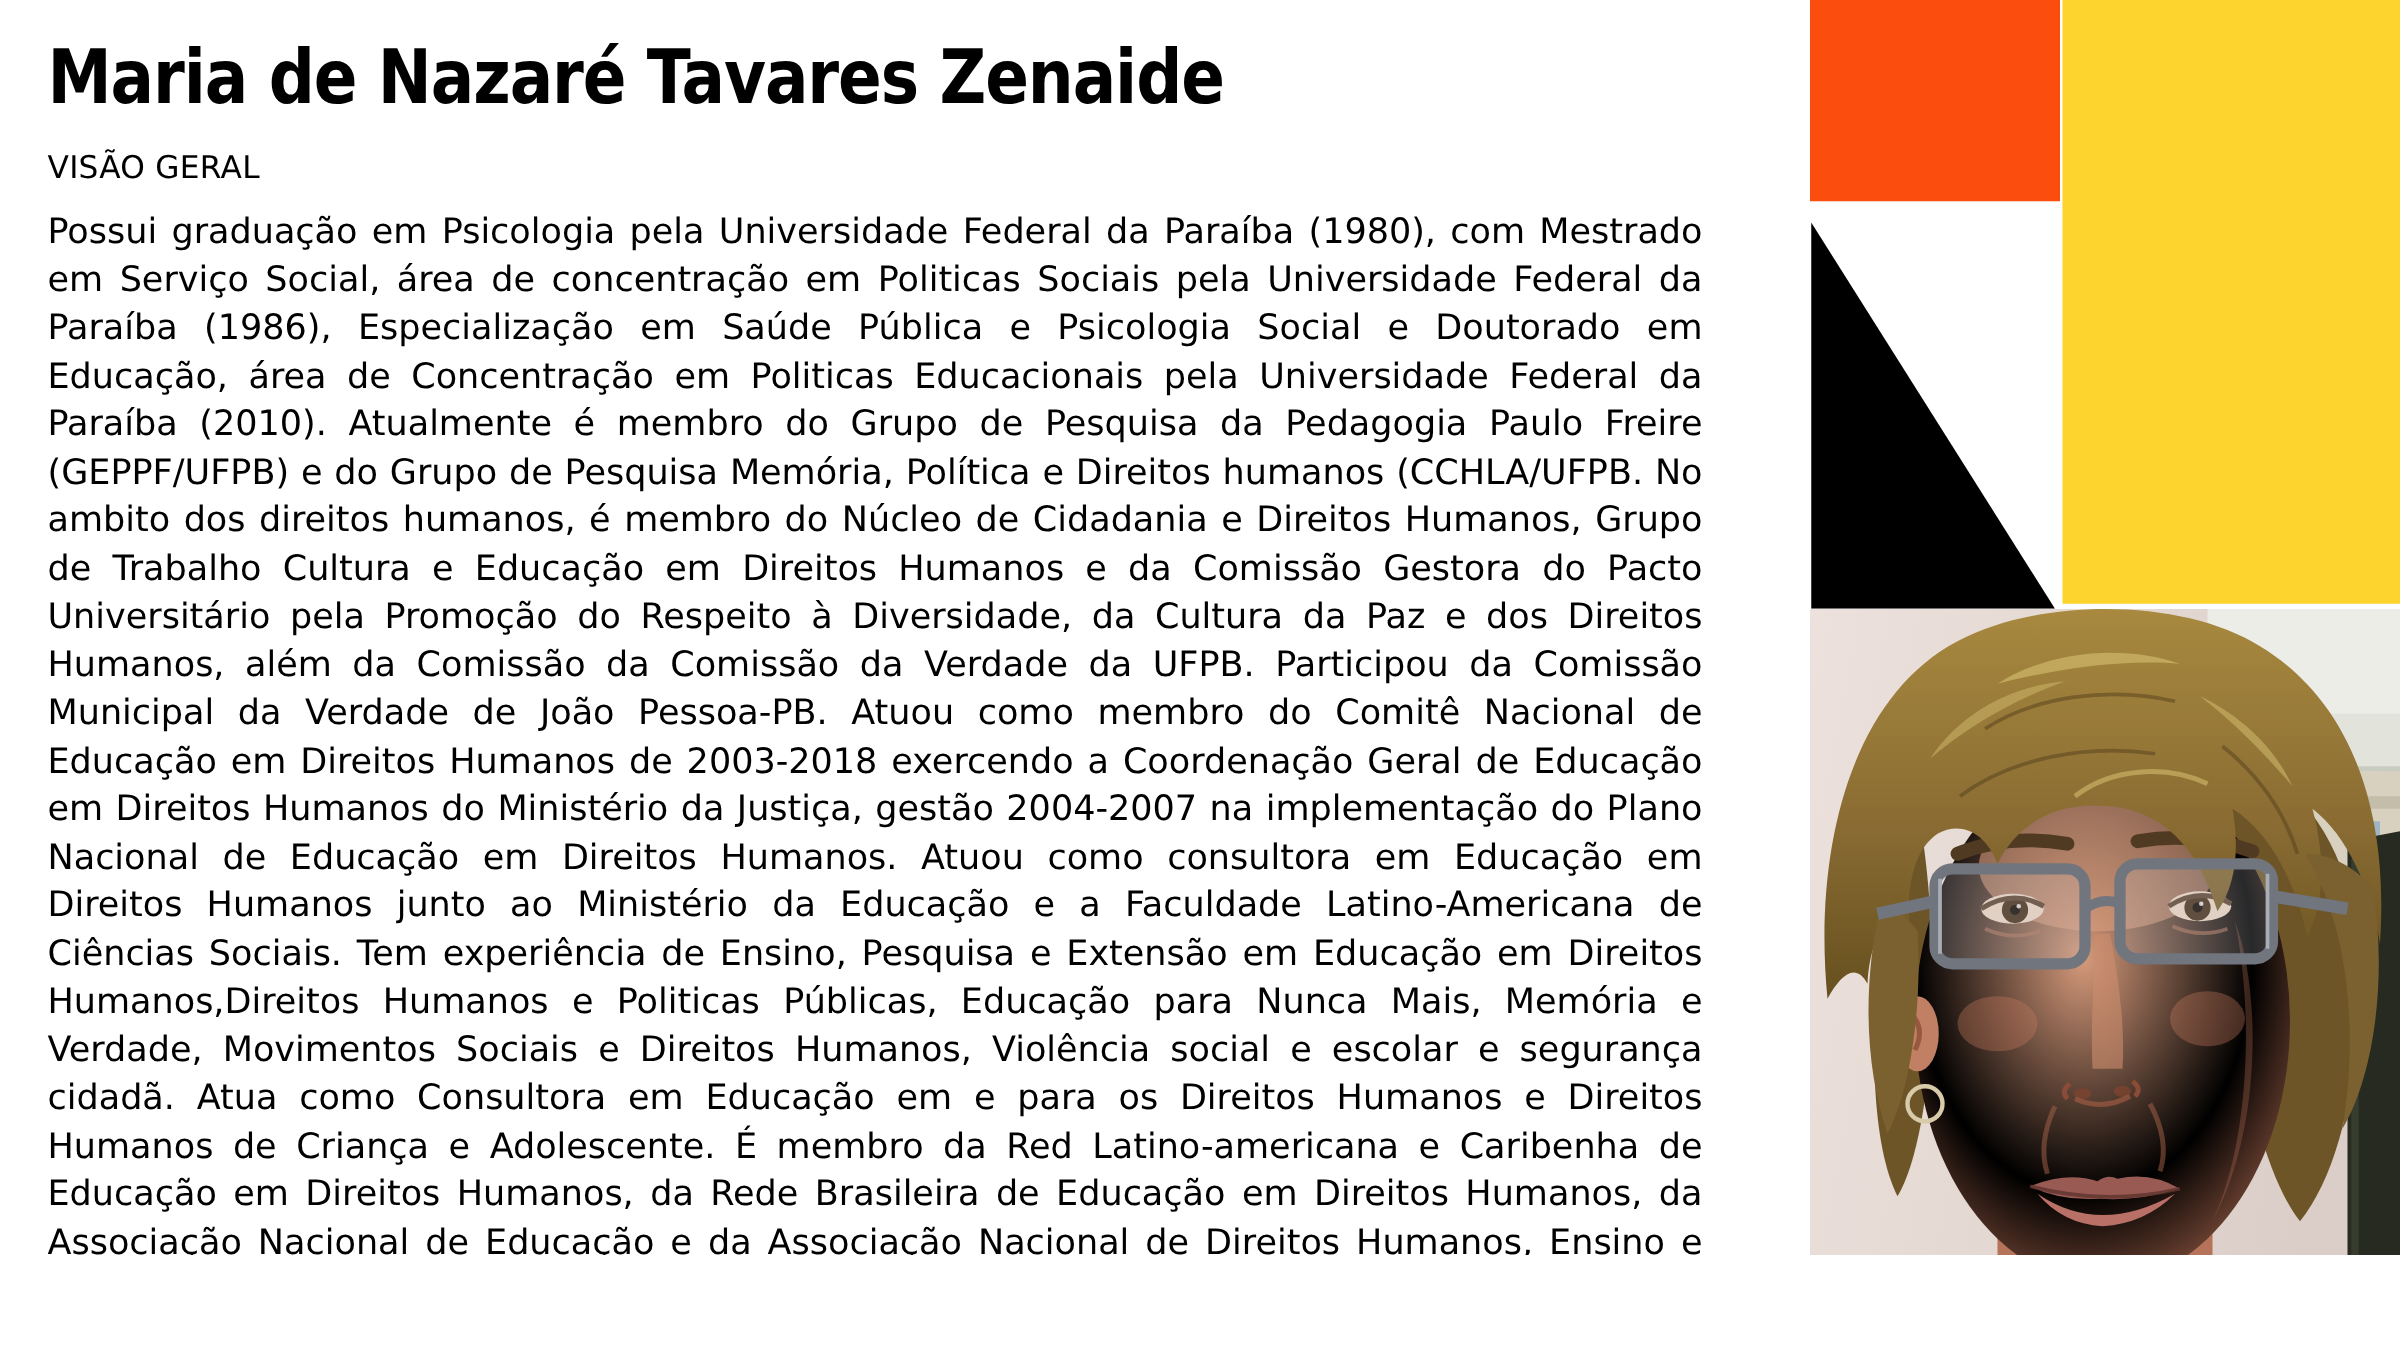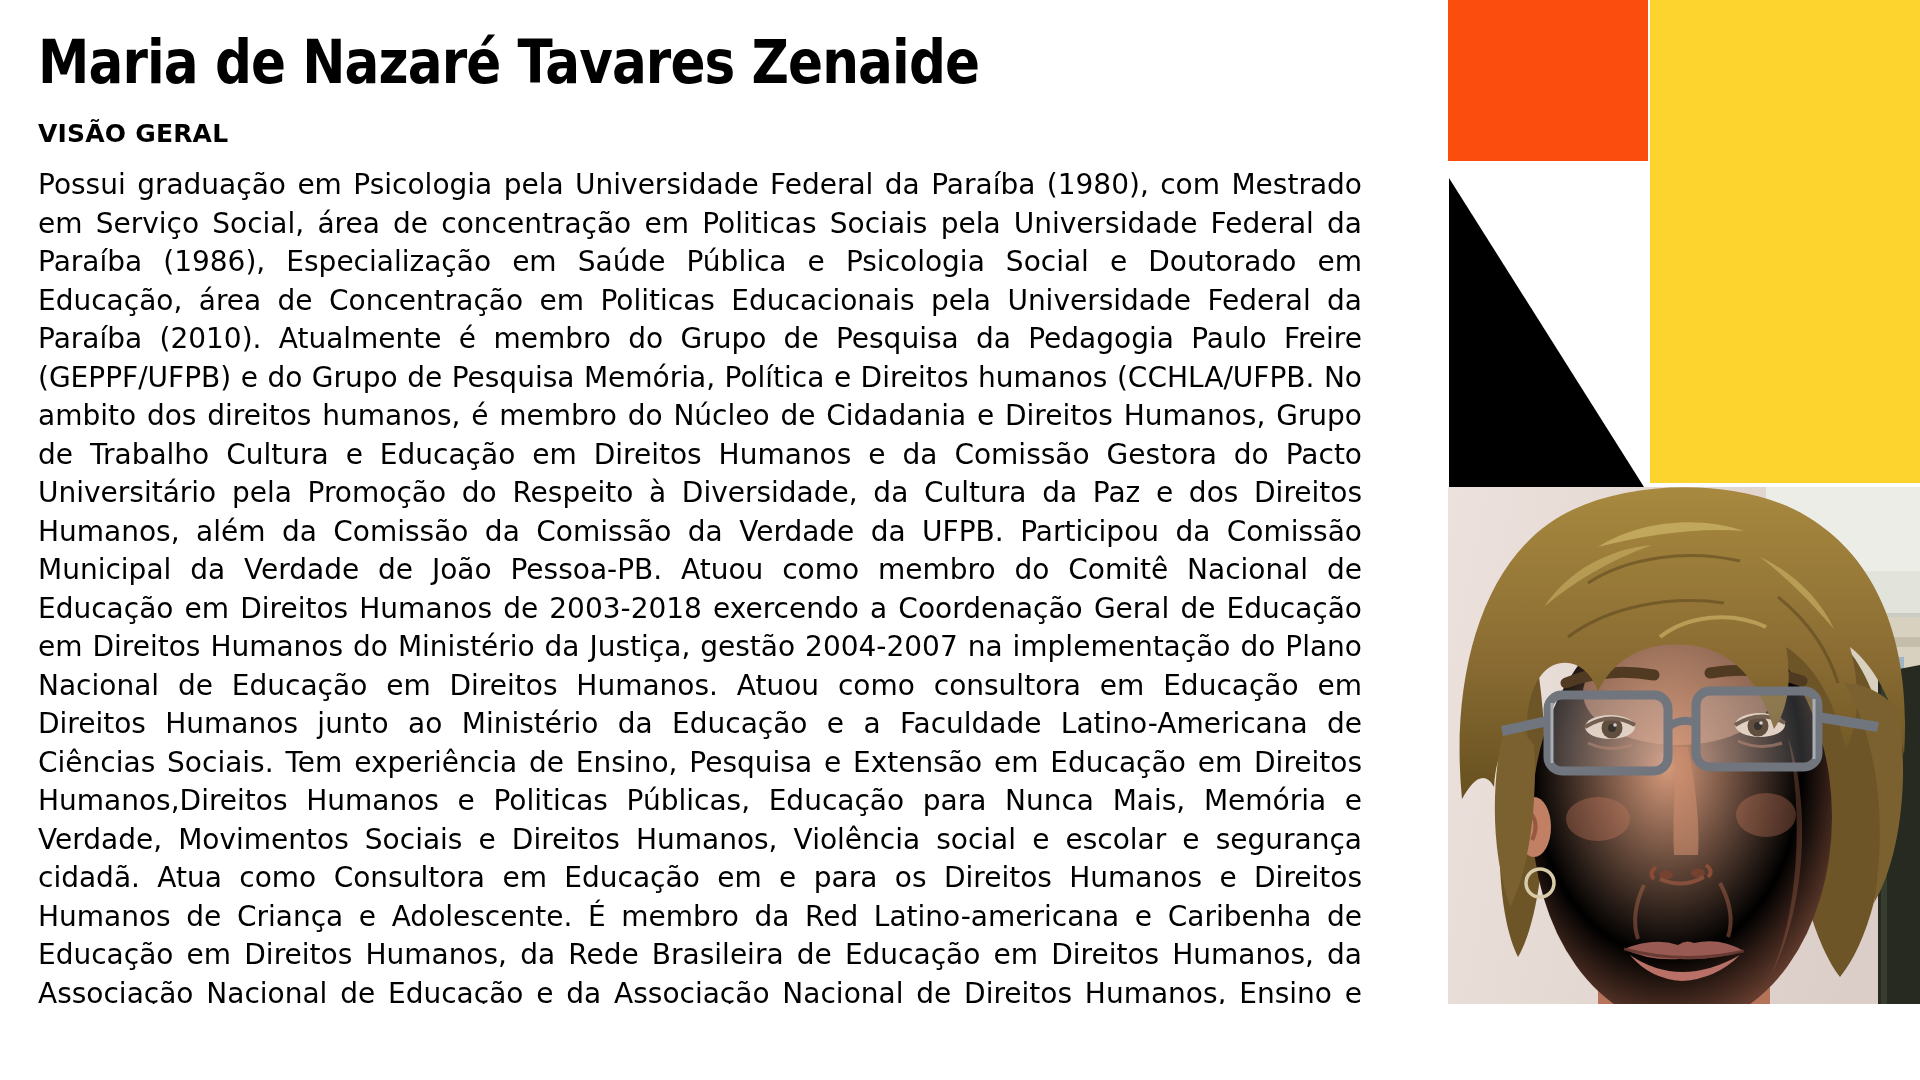--- a/index.html
+++ b/index.html
@@ -11,21 +11,21 @@
   }
   h1.page-title {
     position:absolute; left:38px; top:26px; margin:0;
     font-size:60px; font-weight:bold; letter-spacing:-1px;
     line-height:72px; white-space:nowrap;
     transform:scaleX(0.86); transform-origin:0 0;
     color:var(--text-color,#000);
   }
   h2.section-heading {
     position:absolute; left:38px; top:118px; margin:0;
-    font-size:25px; font-weight:bold; letter-spacing:0.2px;
+    font-size:25px; font-weight:normal; letter-spacing:0.2px;
     line-height:32px; color:var(--text-color,#000);
   }
   p.bio {
     position:absolute; left:38px; top:166px; width:1324px; margin:0;
     font-size:28px; line-height:38.5px;
     text-align:justify; text-justify:inter-word;
     word-break:break-word; color:var(--text-color,#000);
   }
   .decor-orange {
     position:absolute; left:1448px; top:0; width:200px; height:161px;

